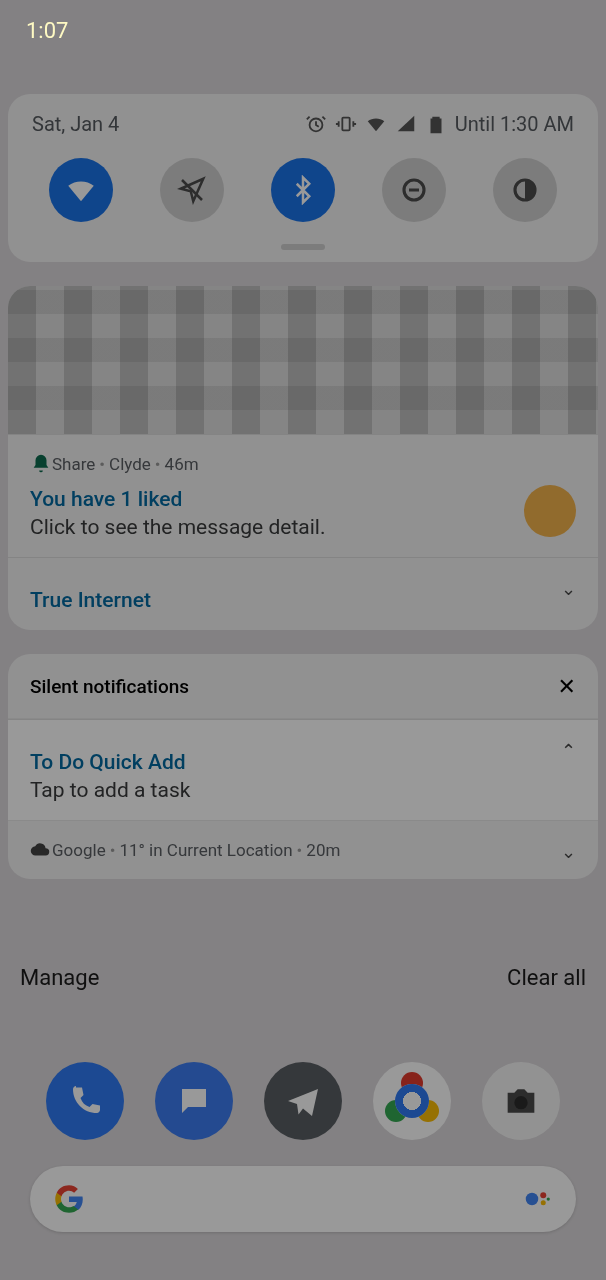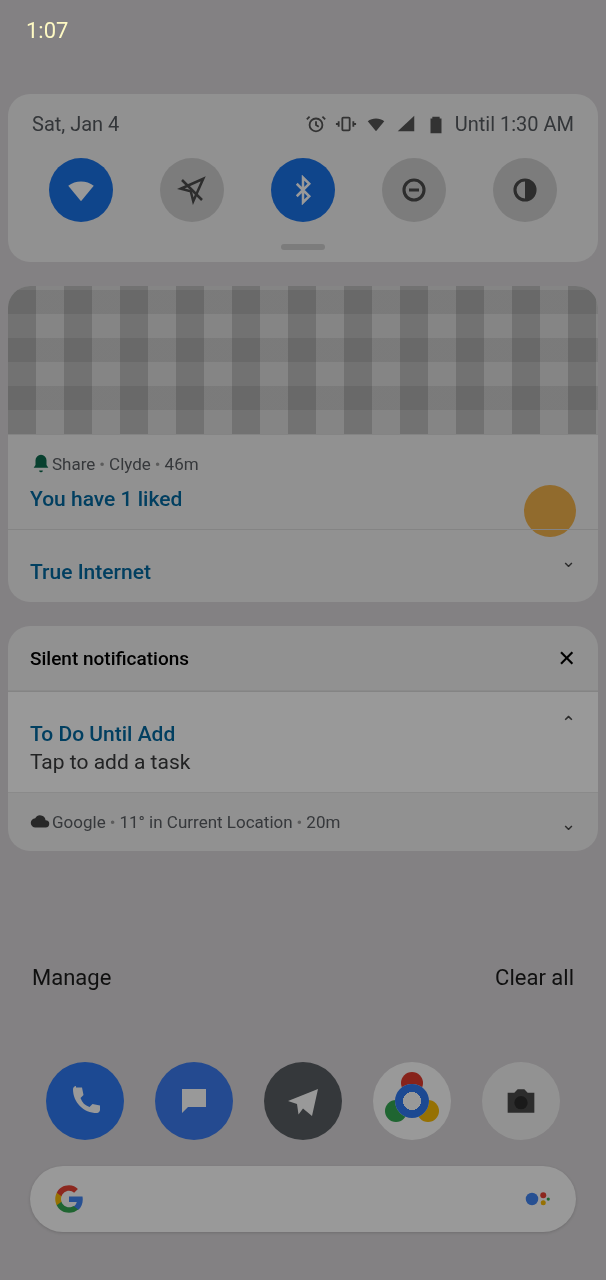--- a/index.html
+++ b/index.html
@@ -65,21 +65,21 @@
   
   .silent-head{ display:flex; justify-content:space-between; align-items:center; padding:20px 22px;
     font-size:19px; color:#000000; font-weight:500; }
 
   
   .highlight{ background:#fff; }
   .highlight .notif-title{ font-weight:500; }
 
   
   .shade-footer{ position:absolute; left:0; right:0; top:965px; display:flex; justify-content:space-between;
-    padding:0 32px; font-size:22px; color:#1b1b1b; z-index:30; }
+    padding:0 20px; font-size:22px; color:#1b1b1b; z-index:30; }
 
   
   svg{ display:block; }
   .icohead{ width:22px; height:22px; }
 
   
   .dim-top{ position:absolute; inset:0; background:rgba(0,0,0,.40); z-index:35; pointer-events:none; }
   .pop{ position:relative; z-index:40; box-shadow:0 0 0 1px #e6e6e6; border-radius:0; }
 </style>
 </head>
@@ -212,38 +212,39 @@
         <span>
             <svg class="icohead" viewBox="0 0 24 24" fill="#0e6b4f">
               <path d="M12 2a6 6 0 00-6 6v5l-2 3h16l-2-3V8a6 6 0 00-6-6zM10 19a2 2 0 004 0z"></path>
             </svg>
           </span>
         <span>Share</span>
         <span class="dot">Clyde</span>
         <span class="dot">46m</span>
       </div>
       <div class="notif-title">You have 1 liked</div>
+      <div class="notif-body">Click to see the message detail.</div>
       <div class="avatar"></div>
     </div>
 
     <div class="notif">
       <span class="chev">⌄</span>
       <div class="notif-title">True Internet</div>
     </div>
   </div>
 
   <div class="card">
     <div class="silent-head">
       <span>Silent notifications</span>
       <span style="font-size:22px;">✕</span>
     </div>
 
     <div class="notif highlight pop">
       <span class="chev">⌃</span>
-      <div class="notif-title">To Do Until Add</div>
+      <div class="notif-title">To Do Quick Add</div>
       <div class="notif-body">Tap to add a task</div>
     </div>
 
     <div class="notif">
       <div class="notif-head">
         <span>
             <svg class="icohead" viewBox="0 0 24 24" fill="#444">
               <path d="M6 18h11a4 4 0 000-8 6 6 0 00-11.3-2A4.5 4.5 0 006 18z"></path>
             </svg>
           </span>

